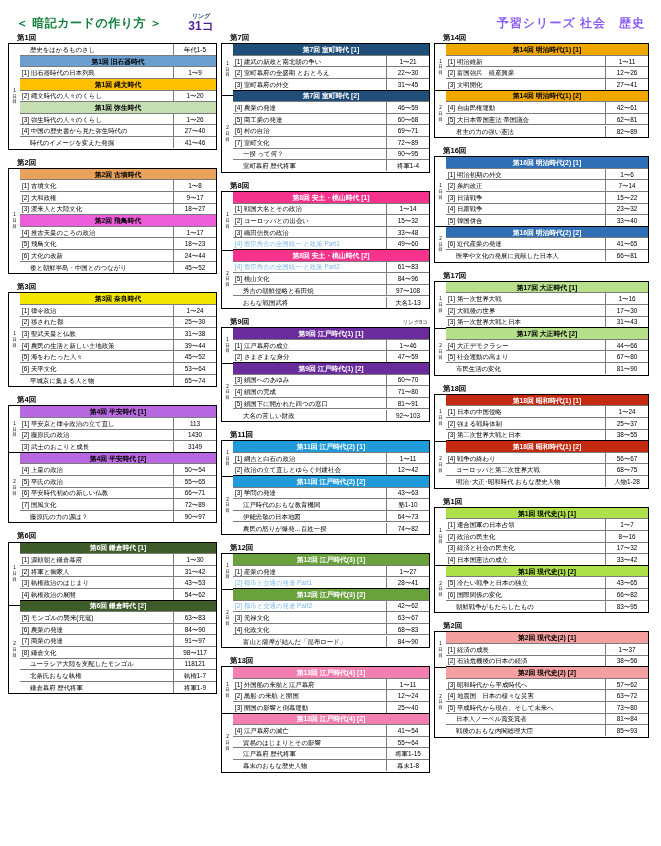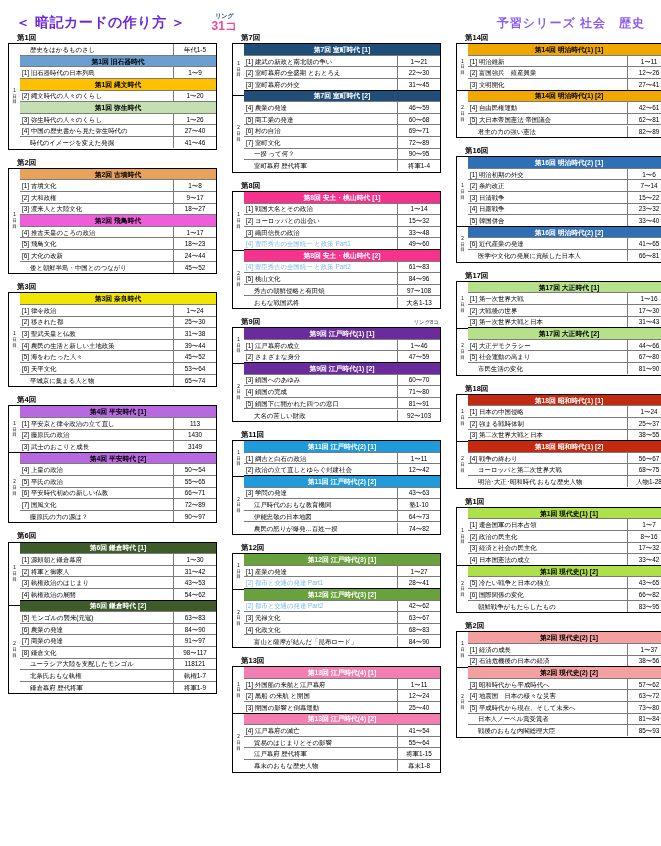--- a/index.html
+++ b/index.html
@@ -5,28 +5,28 @@
   html,body{margin:0;padding:0;background:#fff;}
   body{
     width:661px;height:846px;
     font-family:"Liberation Sans","DejaVu Sans",sans-serif;
     color:#000;overflow:hidden;
   }
   .page{position:relative;width:661px;height:846px;box-sizing:border-box;padding:0;}
 
   
   .hdr{display:flex;align-items:flex-end;padding:14px 16px 2px 16px;height:34px;box-sizing:border-box;}
-  .hdr-title{font-size:14px;font-weight:bold;color:#6d28d9;letter-spacing:.5px;white-space:nowrap;}
+  .hdr-title{font-size:12px;font-weight:bold;color:#15803d;letter-spacing:.5px;white-space:nowrap;}
   .ring-box{margin-left:26px;text-align:center;line-height:1;}
   .ring-cap{font-size:6px;color:#1b3a6b;font-weight:bold;letter-spacing:0;}
-  .ring-num{font-size:12px;color:#ec4899;font-weight:bold;margin-top:1px;}
+  .ring-num{font-size:12px;color:#4c1d95;font-weight:bold;margin-top:1px;}
   .hdr-right{margin-left:auto;font-size:12px;font-weight:bold;color:#8b5cf6;white-space:nowrap;letter-spacing:1px;}
 
   
-  .cols{display:flex;gap:15px;padding:0 8px;box-sizing:border-box;}
+  .cols{display:flex;gap:4px;padding:0 8px;box-sizing:border-box;}
   .col{width:209px;flex:0 0 209px;}
   .col.col3{width:215px;flex:0 0 215px;}
 
   
   .block{margin-bottom:9px;}
   .blk-label{font-size:7.5px;font-weight:bold;margin:0 0 1px 9px;line-height:1.1;position:relative;}
   .blk-note{position:absolute;right:2px;top:1px;font-size:5.5px;font-weight:normal;color:#444;letter-spacing:0;}
 
   .tbl{display:flex;border:1.4px solid #000;box-sizing:border-box;background:#fff;}
   .daycol{width:11px;flex:0 0 11px;display:flex;flex-direction:column;}

